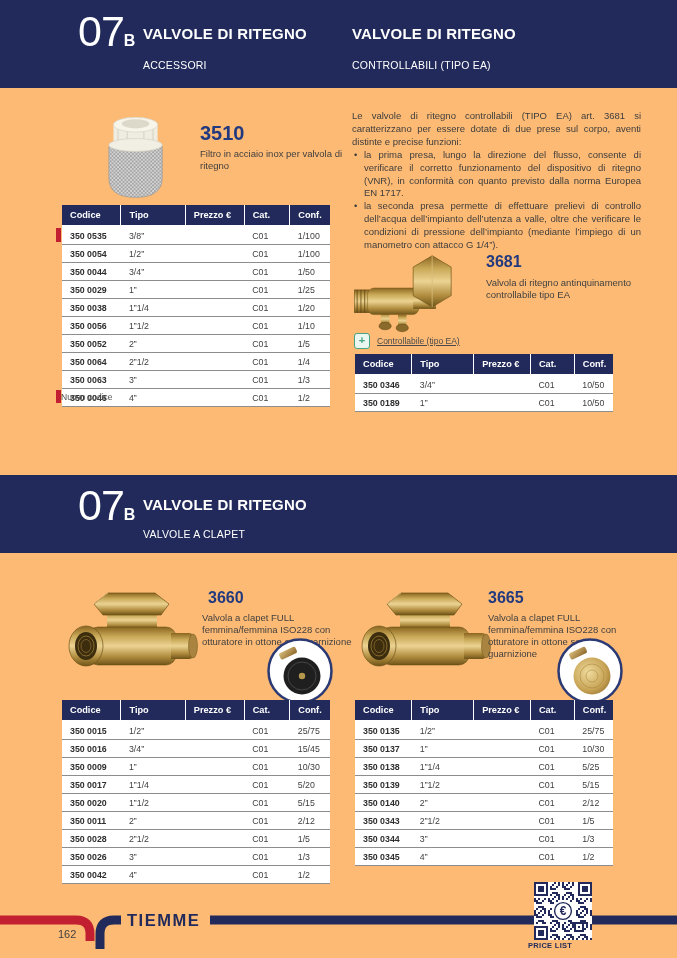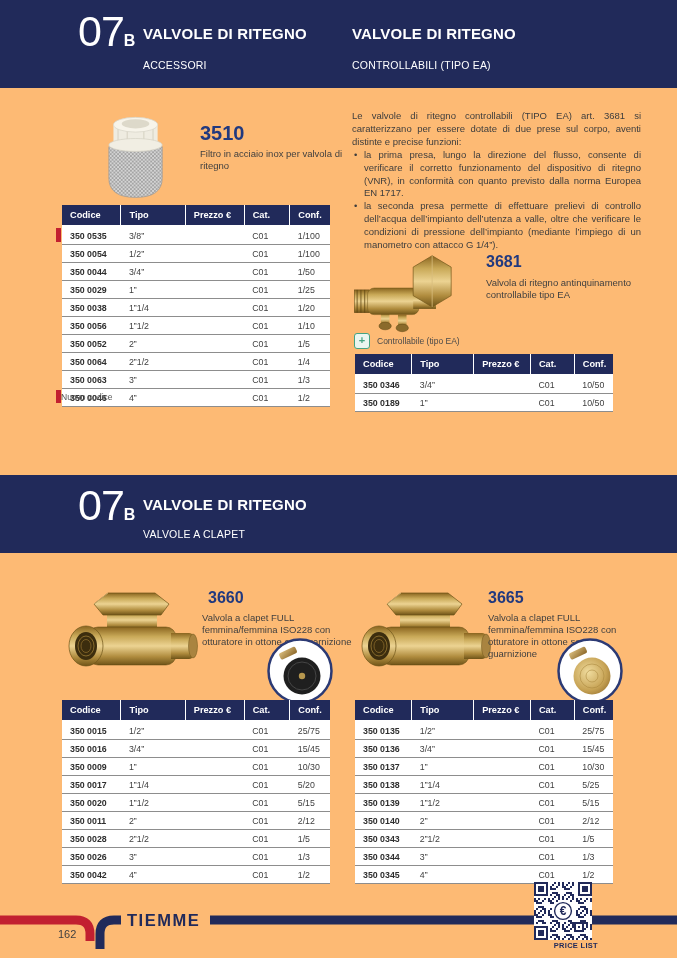--- a/index.html
+++ b/index.html
@@ -31,21 +31,21 @@
   .intro{position:absolute;left:352px;top:110px;width:289px;color:#3d3d3d;font-size:9.5px;line-height:1.36;text-align:justify;}
   .intro p{margin:0;}
   .intro ul{list-style:none;margin:0;padding:0;}
   .intro li{position:relative;padding-left:12px;}
   .intro li::before{content:"•";position:absolute;left:2px;top:0;}
 
   
   .badge{position:absolute;left:354px;top:333px;display:flex;align-items:center;gap:7px;}
   .badge-icon{width:14px;height:14px;border:1.5px solid #45a483;border-radius:3px;background:#eaf6f0;
     color:#45a483;font-weight:700;font-size:11px;line-height:13px;text-align:center;display:inline-block;}
-  .badge-label{font-size:8.5px;color:#4a4a4a;}
+  .badge-label{font-size:8.5px;color:#4a4a4a;text-decoration:underline;}
 
   
   table.ptable{position:absolute;border-collapse:collapse;table-layout:fixed;background:#fff;}
   .w268{width:268px;} .w258{width:258px;}
   .ptable col.c1{width:22%;} .ptable col.c2{width:24%;} .ptable col.c3{width:22%;}
   .ptable col.c4{width:17%;} .ptable col.c5{width:15%;}
   .ptable th{background:#212a5a;color:#fff;font-weight:700;font-size:9.2px;text-align:left;
     padding:5px 0 5px 8px;border-right:1px solid #fff;border-bottom:2px solid #fff;white-space:nowrap;}
   .ptable th:last-child{border-right:none;}
   .ptable td{font-size:8.8px;color:#3e3e3e;padding:4px 0 3px 8px;border-bottom:1px solid #8d8d8d;white-space:nowrap;position:relative;}
@@ -57,21 +57,21 @@
   .legend-swatch{width:5px;height:13px;background:#c22030;display:inline-block;}
   .legend-label{font-size:8.5px;color:#4f4f4f;}
 
   
   .inset{position:absolute;}
 
   
   .footer-logo{position:absolute;left:0;top:903px;}
   .page-number{position:absolute;left:58px;top:928px;font-size:11px;color:#3f3f3f;}
   .qr{position:absolute;left:534px;top:882px;}
-  .qr-label{position:absolute;left:528px;top:941px;width:70px;text-align:right;
+  .qr-label{position:absolute;left:528px;top:941px;width:70px;text-align:left;
     font-size:7.5px;font-weight:700;color:#212a5a;letter-spacing:.3px;}
 </style>
 </head>
 <body>
 
 <div class="page">
 
   <header class="band band-top">
     <div class="chapter">
       <span>07</span><span class="chapter-suffix">B</span>
@@ -463,27 +463,20 @@
           <th>Conf.</th>
         </tr>
       </thead>
       <tbody>
         <tr>
           <td class="codice">350 0135</td>
           <td>1/2”</td>
           <td></td>
           <td>C01</td>
           <td>25/75</td>
-        </tr>
-        <tr>
-          <td class="codice">350 0136</td>
-          <td>3/4”</td>
-          <td></td>
-          <td>C01</td>
-          <td>15/45</td>
         </tr>
         <tr>
           <td class="codice">350 0137</td>
           <td>1”</td>
           <td></td>
           <td>C01</td>
           <td>10/30</td>
         </tr>
         <tr>
           <td class="codice">350 0138</td>

